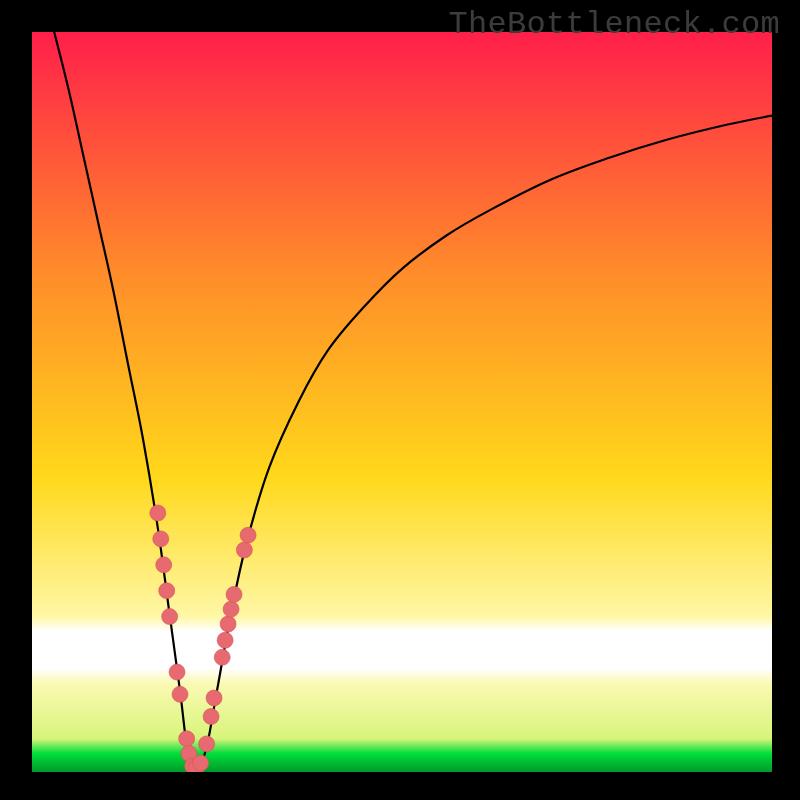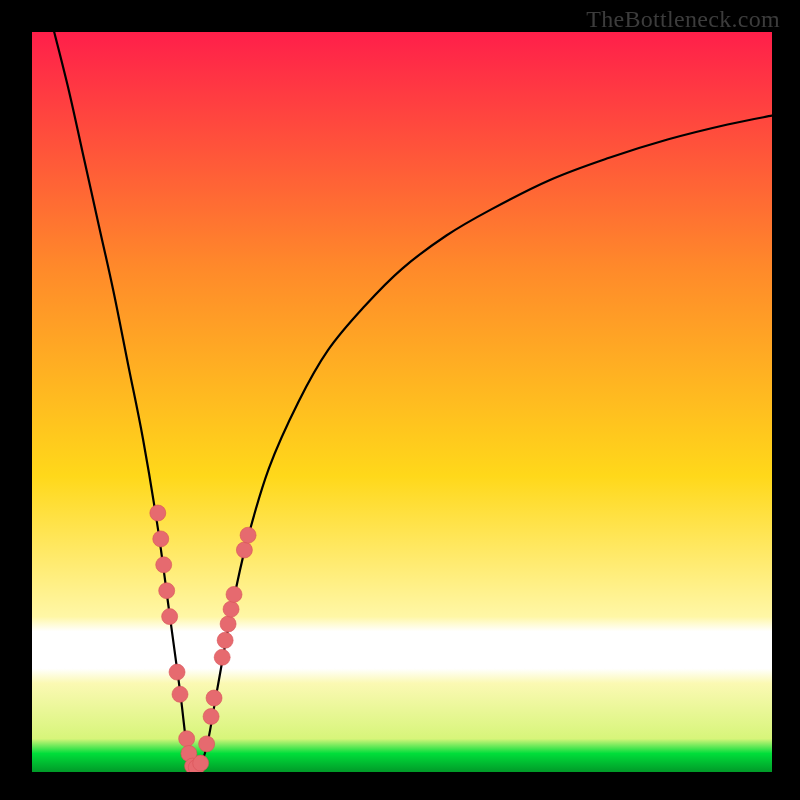--- a/index.html
+++ b/index.html
@@ -13,22 +13,22 @@
   .frame {
     width: 800px;
     height: 800px;
     background: #000;
     position: relative;
   }
   .watermark {
     position: absolute;
     top: 6px;
     right: 20px;
-    font-family: Liberation Serif, serif;
-    font-size: 24px;
+    font-family: Liberation Mono, monospace;
+    font-size: 32px;
     font-weight: 400;
     color: #3c3c3c;
     letter-spacing: 0.3px;
   }
   svg {
     display: block;
   }
 </style>
 </head>
 <body>

